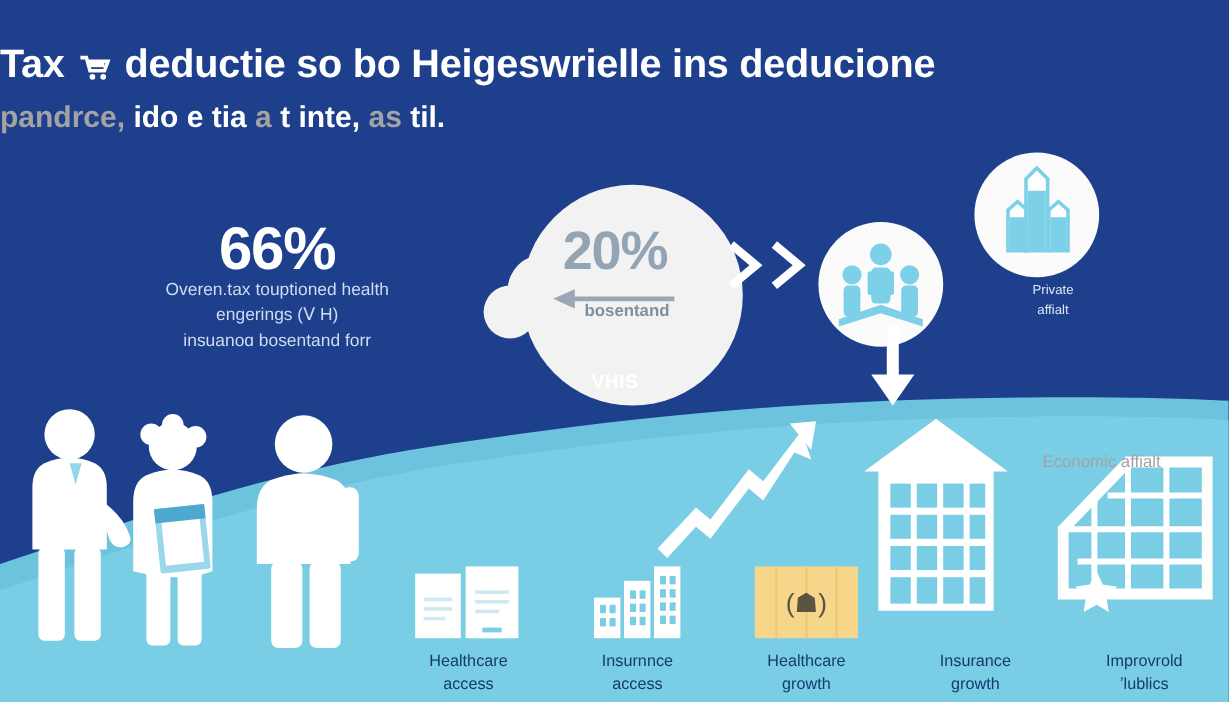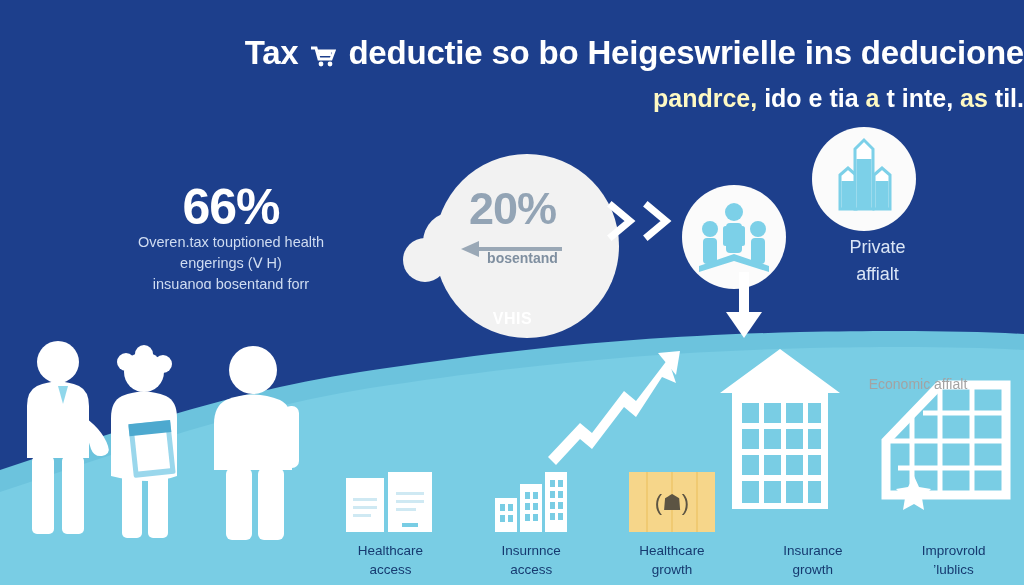--- a/index.html
+++ b/index.html
@@ -13,33 +13,33 @@
     width: 1024px; height: 585px;
     background: #1d3f8c;
     overflow: hidden;
   }
   
   .wave-layer { position: absolute; inset: 0; width: 1024px; height: 585px; }
 
   
   .title-block {
     position: absolute; top: 34px; left: 0; width: 1024px;
-    text-align: right; line-height: 1.18;
+    text-align: left; line-height: 1.18;
   }
   .title-line1 {
     font-size: 33px; font-weight: bold; color: #ffffff;
     letter-spacing: -0.2px; white-space: nowrap;
   }
   .title-icon {
     display: inline-block; vertical-align: -3px; margin: 0 3px;
   }
   .title-line2 {
     font-size: 25px; font-weight: bold; color: #ffffff; margin-top: 8px;
   }
-  .title-line2 .dim { color: #fef9c3; }
+  .title-line2 .dim { color: #a3a3a3; }
 
   
   .stat-left {
     position: absolute; left: 96px; top: 182px; width: 270px; text-align: center;
   }
   .stat-number {
     font-size: 50px; font-weight: bold; color: #ffffff; line-height: 1;
     letter-spacing: -1px;
   }
   .stat-caption {
@@ -64,21 +64,21 @@
   
   .chevrons { position: absolute; left: 606px; top: 198px; }
 
   
   .people-circle { position: absolute; left: 679px; top: 182px; }
 
   
   .pe-icon { position: absolute; left: 808px; top: 123px; }
   .pe-label {
     position: absolute; left: 790px; top: 234px; width: 175px; text-align: center;
-    font-size: 18px; color: #dbe6f6; line-height: 1.5;
+    font-size: 11px; color: #dbe6f6; line-height: 1.5;
   }
 
   
   .down-arrow { position: absolute; left: 722px; top: 272px; }
 
   
   .econ-label {
     position: absolute; left: 828px; top: 376px; width: 180px; text-align: center;
     font-size: 14px; color: #a3a3a3;
   }

